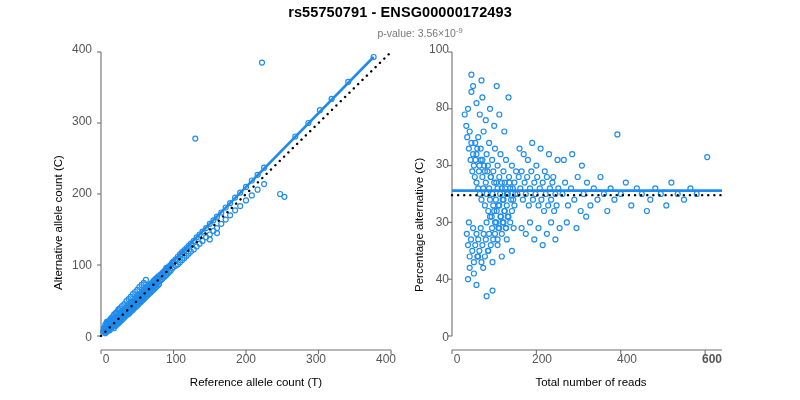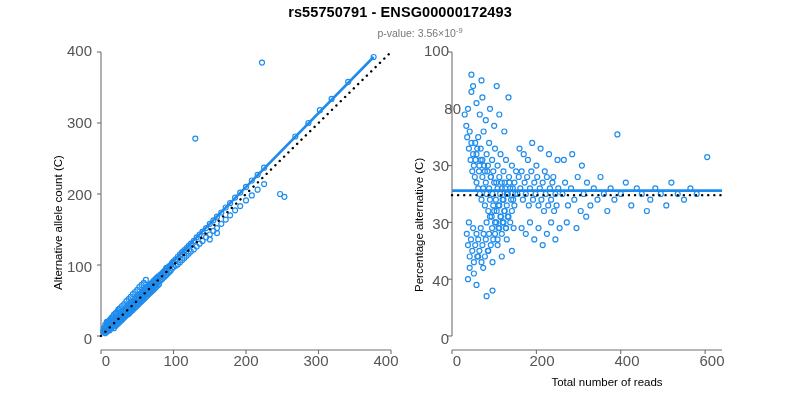--- a/index.html
+++ b/index.html
@@ -61,21 +61,21 @@
   .axis-title-y {
     position: absolute;
     font-size: 11.5px;
     color: #000;
     transform-origin: 0 0;
     transform: rotate(-90deg);
     white-space: nowrap;
   }
   .tick-label {
     position: absolute;
-    font-size: 15px;
+    font-size: 12px;
     color: #555555;
     white-space: nowrap;
   }
   .tick-x { text-align: center; }
   .tick-y { text-align: right; }
   svg { display: block; }
 </style>
 </head>
 <body>
 
@@ -362,20 +362,21 @@
           <circle cx="103.2" cy="331.7" r="2.5" fill="none" stroke="#1f8ced" stroke-width="1.2"></circle>
           <circle cx="103.9" cy="328.2" r="2.5" fill="none" stroke="#1f8ced" stroke-width="1.2"></circle>
           <circle cx="105.3" cy="324.6" r="2.5" fill="none" stroke="#1f8ced" stroke-width="1.2"></circle>
           <circle cx="106.8" cy="321.8" r="2.5" fill="none" stroke="#1f8ced" stroke-width="1.2"></circle>
         </g>
         <line stroke="#1f8ced" stroke-width="2.6" x1="102.45" y1="333.16" x2="373.59999999999997" y2="56.96999999999997"></line>
         <line stroke="#000000" stroke-width="2.4" stroke-dasharray="0.1 6" stroke-linecap="round" x1="101" y1="336" x2="391" y2="52"></line>
       </svg>
 
     <div class="axis-title-y" style="left:52px; top:290px;">Alternative allele count (C)</div>
+    <div class="axis-title-x" style="left:101px; top:376px; width:310px;">Reference allele count (T)</div>
 
     <div class="tick-label tick-y" style="left:58px; top:330px; width:34px;">0</div>
     <div class="tick-label tick-y" style="left:58px; top:258px; width:34px;">100</div>
     <div class="tick-label tick-y" style="left:58px; top:186px; width:34px;">200</div>
     <div class="tick-label tick-y" style="left:58px; top:114px; width:34px;">300</div>
     <div class="tick-label tick-y" style="left:58px; top:42px;  width:34px;">400</div>
 
     <div class="tick-label tick-x" style="left:91px;  top:352px; width:30px;">0</div>
     <div class="tick-label tick-x" style="left:161px; top:352px; width:30px;">100</div>
     <div class="tick-label tick-x" style="left:231px; top:352px; width:30px;">200</div>
@@ -645,28 +646,28 @@
           <circle cx="66.6" cy="296.2" r="2.5" fill="none" stroke="#1f8ced" stroke-width="1.2"></circle>
           <circle cx="72.5" cy="290.6" r="2.5" fill="none" stroke="#1f8ced" stroke-width="1.2"></circle>
           <circle cx="61.5" cy="80.4" r="2.5" fill="none" stroke="#1f8ced" stroke-width="1.2"></circle>
           <circle cx="88.5" cy="97.4" r="2.5" fill="none" stroke="#1f8ced" stroke-width="1.2"></circle>
         </g>
         <line stroke="#1f8ced" stroke-width="2.6" x1="32" y1="190.59199999999998" x2="302" y2="190.59199999999998"></line>
         <line stroke="#000000" stroke-width="2.4" stroke-dasharray="0.1 6" stroke-linecap="round" x1="32" y1="195.136" x2="302" y2="195.136"></line>
       </svg>
 
     <div class="axis-title-y" style="left:-7px; top:292px;">Percentage alternative (C)</div>
-    <div class="axis-title-x" style="left:32px; top:376px; width:310px;">Total number of reads</div>
+    <div class="axis-title-x" style="left:16px; top:376px; width:310px;">Total number of reads</div>
 
     <div class="tick-label tick-y" style="left:2px; top:330px; width:27px;">0</div>
     <div class="tick-label tick-y" style="left:2px; top:272px; width:27px;">40</div>
     <div class="tick-label tick-y" style="left:2px; top:215px; width:27px;">30</div>
     <div class="tick-label tick-y" style="left:2px; top:157px; width:27px;">30</div>
-    <div class="tick-label tick-y" style="left:14px; top:100px; width:27px;">80</div>
+    <div class="tick-label tick-y" style="left:2px; top:100px; width:27px;">80</div>
     <div class="tick-label tick-y" style="left:2px; top:42px;  width:27px;">100</div>
 
     <div class="tick-label tick-x" style="left:22px;  top:352px; width:30px;">0</div>
     <div class="tick-label tick-x" style="left:107px; top:352px; width:30px;">200</div>
     <div class="tick-label tick-x" style="left:192px; top:352px; width:30px;">400</div>
-    <div class="tick-label tick-x" style="left:277px; top:352px; width:30px;">600</div>
+    <div class="tick-label tick-x" style="left:277px; top:352px; width:30px;font-weight:bold;">600</div>
   </div>
 
 </div>
 
 </body></html>

